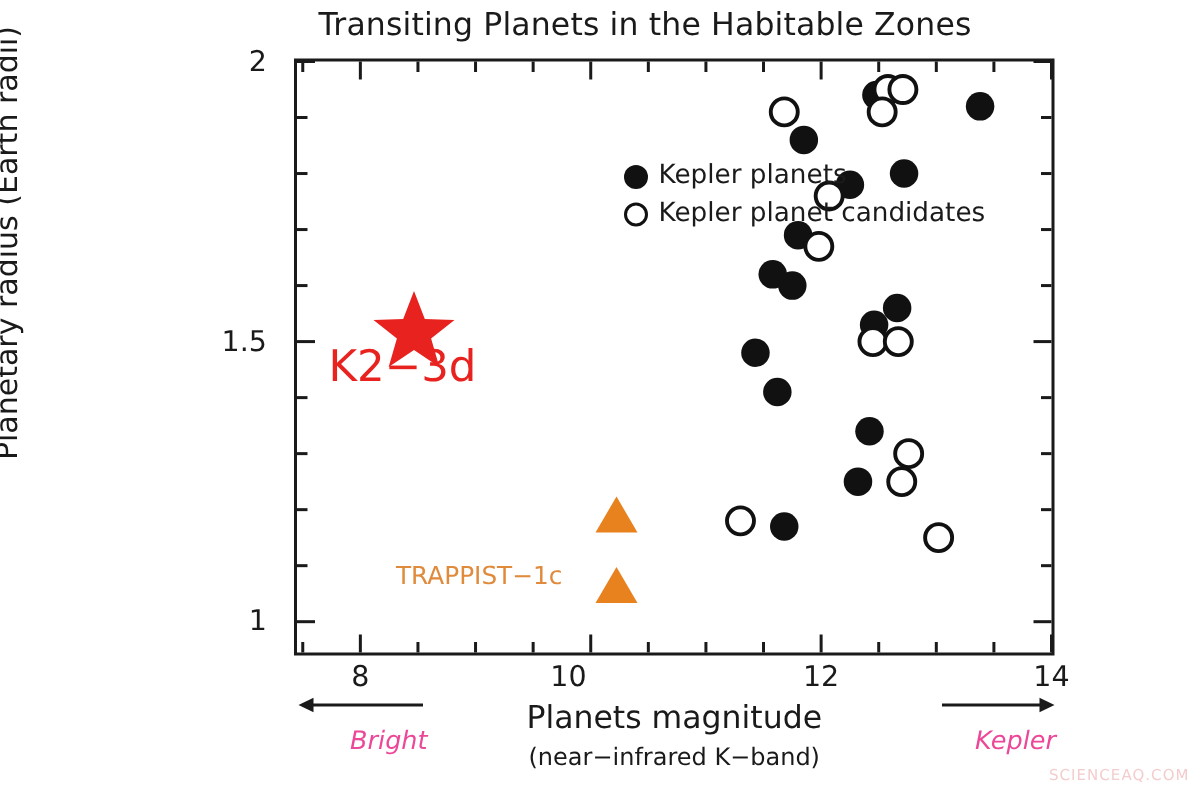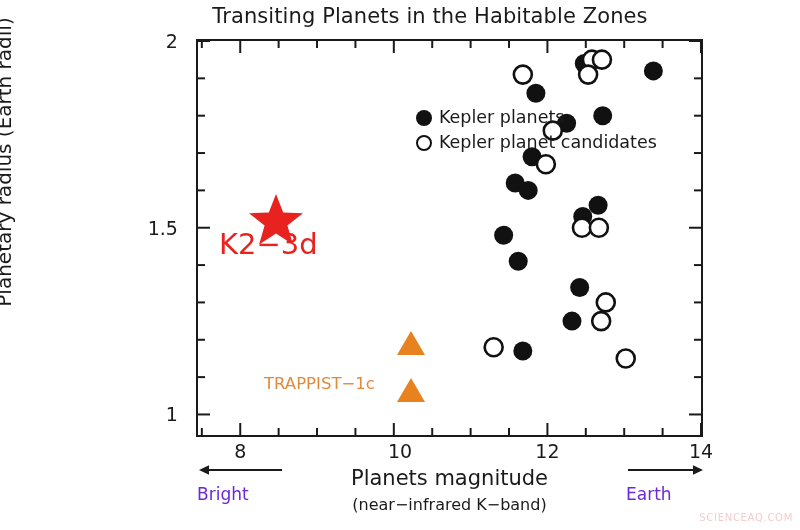--- a/index.html
+++ b/index.html
@@ -105,23 +105,24 @@
     width: 507px;
     text-align: center;
     font-size: 16px;
     color: #1a1a1a;
     white-space: nowrap;
   }
 
   .dir-note {
     position: absolute;
     font-size: 17px;
-    color: #6d28d9;
-    white-space: nowrap;
-    text-align: left;
+    color: #ec4899;
+    white-space: nowrap;
+    text-align: right;
+    font-style: italic;
   }
   #bright-note { left: 197px; top: 484px; width: 88px; }
   #faint-note  { left: 626px; top: 484px; width: 78px; }
 
   .arrow-svg { position: absolute; }
   #bright-arrow { left: 198px; top: 462px; }
   #faint-arrow  { left: 628px; top: 462px; }
 
   
   #legend {
@@ -280,21 +281,21 @@
       <div class="legend-row">
         <span class="legend-marker filled"></span>
         <span class="legend-text">Kepler planets</span>
       </div>
       <div class="legend-row">
         <span class="legend-marker open"></span>
         <span class="legend-text">Kepler planet candidates</span>
       </div>
     </div>
   <div class="xtick-label" style="left: 42.2366px;">8</div>
-      <div class="xtick-label" style="left: 202px;">10</div>
+      <div class="xtick-label" style="left: 181px;">10</div>
       <div class="xtick-label" style="left: 349.412px;">12</div>
       <div class="xtick-label" style="left: 503px;">14</div>
       <div class="ytick-label" style="top: 373.46px;">1</div>
       <div class="ytick-label" style="top: 186.73px;">1.5</div>
       <div class="ytick-label" style="top: 0px;">2</div>
     </div>
 
   <div class="ylabel">Planetary radius (Earth radii)</div>
 
   <div class="xlabel-main">Planets magnitude</div>
@@ -303,21 +304,21 @@
   <svg class="arrow-svg" id="bright-arrow" width="86" height="16">
     <line x1="84" y1="8" x2="8" y2="8" stroke="#1a1a1a" stroke-width="2"></line>
     <polygon points="1,8 11,3.2 11,12.8" fill="#1a1a1a"></polygon>
   </svg>
   <div class="dir-note" id="bright-note">Bright</div>
 
   <svg class="arrow-svg" id="faint-arrow" width="76" height="16">
     <line x1="0" y1="8" x2="68" y2="8" stroke="#1a1a1a" stroke-width="2"></line>
     <polygon points="75,8 65,3.2 65,12.8" fill="#1a1a1a"></polygon>
   </svg>
-  <div class="dir-note" id="faint-note">Earth</div>
+  <div class="dir-note" id="faint-note">Kepler</div>
 
   <svg class="marker-abs" id="k2-3d-star" width="56" height="54" viewBox="0 0 56 54">
     <polygon id="star-poly" points="28,2 35.2,20.6 55,21.3 39.4,33.6 44.9,52.6 28,41.4 11.1,52.6 16.6,33.6 1,21.3 20.8,20.6" fill="#e8221f"></polygon>
   </svg>
   <div class="hl-label" id="k2-3d-label" style="color: rgb(232, 34, 31);">K2−3d</div>
 
   <svg class="marker-abs" id="trappist-1d-tri" width="30" height="26" viewBox="0 0 30 26">
     <polygon class="tri-poly" points="15,1 29,25 1,25" fill="#e8821e"></polygon>
   </svg>
 

